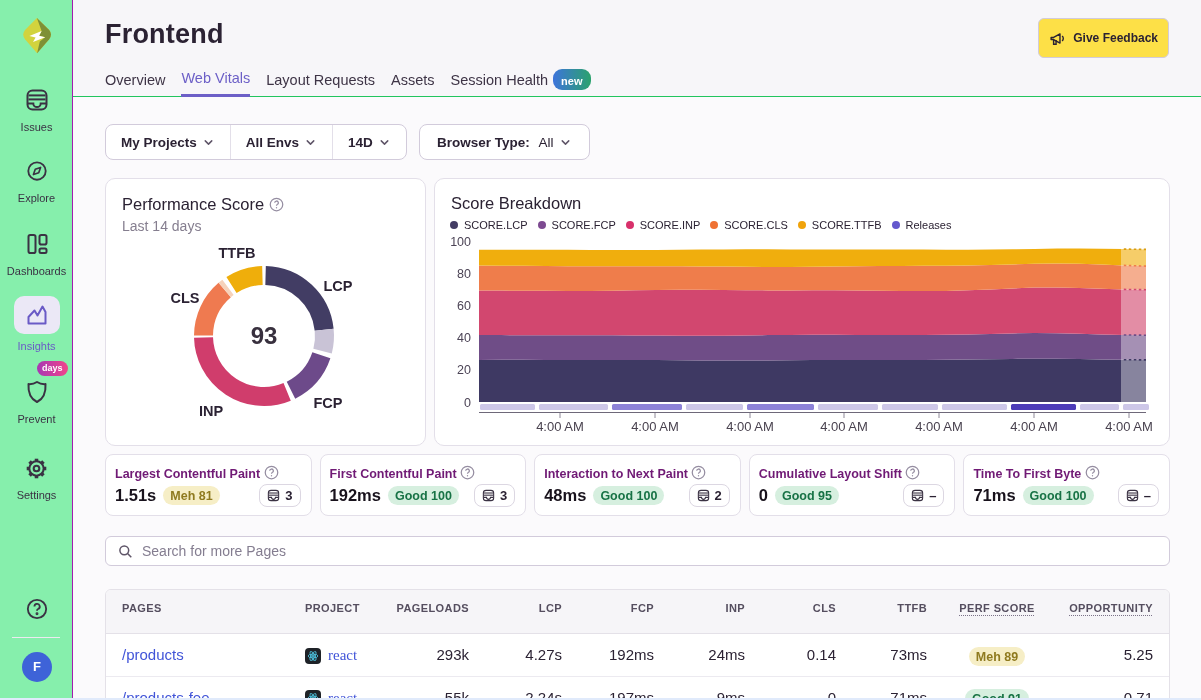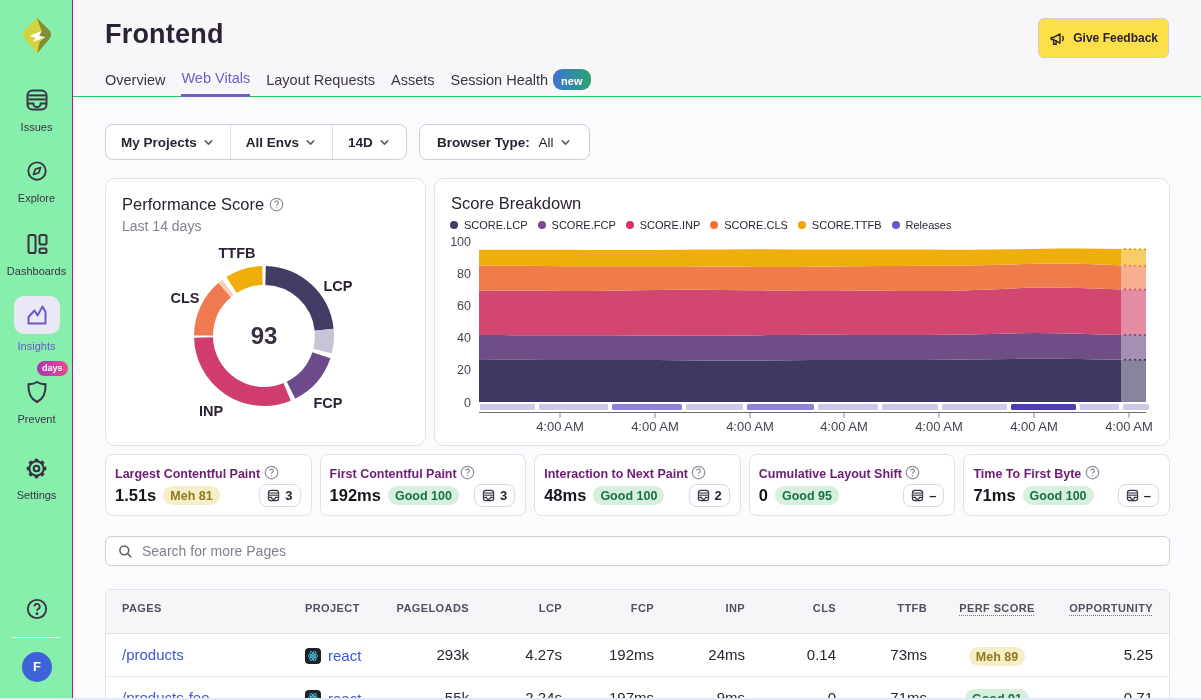--- a/index.html
+++ b/index.html
@@ -50,21 +50,21 @@
 .twrap { position:absolute; left:105px; top:589px; width:1065px; background:#fff; border:1px solid #e4e1e8; border-radius:6px 6px 0 0; overflow:hidden; }
 table { border-collapse:collapse; width:100%; table-layout:fixed; }
 thead th { background:#f6f5f8; font-size:11px; font-weight:700; letter-spacing:0.4px; color:#554e5f; text-transform:uppercase; padding:12px 16px 19px; text-align:right; border-bottom:1px solid #e4e1e8; white-space:nowrap; }
 thead th.tl { text-align:left; }
 thead th.tc { text-align:center; }
 thead th.ul span { text-decoration:underline dotted #7b7288; text-underline-offset:3px; }
 tbody td { font-size:15px; color:#2b2233; padding:11.5px 16px; text-align:right; border-bottom:1px solid #eceaf0; white-space:nowrap; }
 tbody td.tl { text-align:left; }
 tbody td.tc { text-align:center; }
 a { color:#4154d8; text-decoration:none; }
-.proj { display:inline-flex; align-items:center; gap:7px; vertical-align:middle; }
+.proj { display:inline-flex; align-items:center; gap:7px; vertical-align:middle;font-family:Liberation Serif, serif; }
 </style></head><body>
 
 <div class="sb">
   <div class="logo"><svg width="34" height="37" viewBox="0 0 34 37">
         <defs>
           <clipPath id="dia">
             <path d="M16.9 1 L29.2 13 Q32.8 17.6 29.2 22.2 L17.1 36.2 L5 22.2 Q1.4 17.6 5 13 Z"></path>
           </clipPath>
         </defs>
         <g clip-path="url(#dia)">

